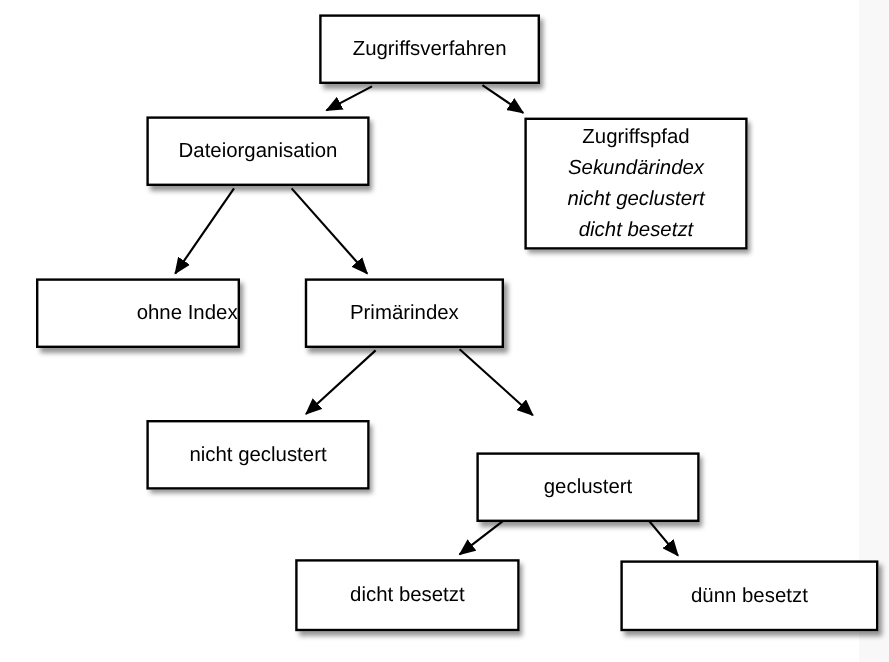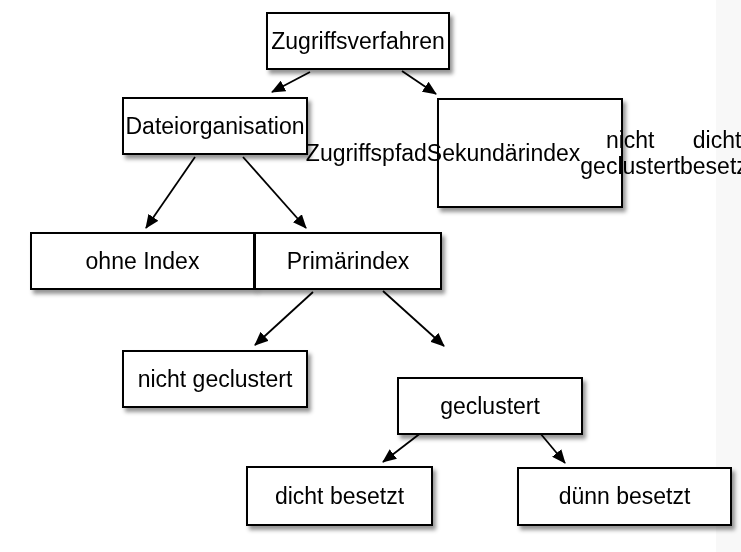--- a/index.html
+++ b/index.html
@@ -27,30 +27,30 @@
   }
   .node {
     position: absolute;
     background: #ffffff;
     border: 2px solid #000000;
     box-shadow: 3px 4px 4px rgba(0,0,0,0.42);
     display: flex;
     align-items: center;
     justify-content: center;
     text-align: center;
-    font-size: 23px;
+    font-size: 17px;
     color: #000000;
     box-sizing: border-box;
   }
   .node-multi {
-    flex-direction: row;
+    flex-direction: column;
     line-height: 26px;
     padding: 2px 0;
   }
-  .italic-line { }
+  .italic-line { font-style: italic; }
 </style>
 </head>
 <body>
 
 <div class="page">
 
   <div class="margin-strip"></div>
 
   <svg class="edges-layer" width="741" height="552" viewBox="0 0 741 552">
     <defs>
@@ -76,25 +76,25 @@
     <span>Dateiorganisation</span>
   </div>
 
   <div class="node node-multi" style="left:437px; top:98px; width:186px; height:110px;">
     <span>Zugriffspfad</span>
     <span class="italic-line">Sekundärindex</span>
     <span class="italic-line">nicht geclustert</span>
     <span class="italic-line">dicht besetzt</span>
   </div>
 
-  <div class="node" style="left:30px; top:232px; width:225px; height:58px;">
+  <div class="node" style="left:30px; top:232px; width:170px; height:58px;justify-content:flex-end;">
     <span>ohne Index</span>
   </div>
 
-  <div class="node" style="left:254px; top:232px; width:188px; height:58px;">
+  <div class="node" style="left:254px; top:232px; width:166px; height:58px;">
     <span>Primärindex</span>
   </div>
 
   <div class="node" style="left:122px; top:350px; width:186px; height:58px;">
     <span>nicht geclustert</span>
   </div>
 
   <div class="node" style="left:397px; top:350px; width:186px; height:58px;margin-top:27px;">
     <span>geclustert</span>
   </div>

